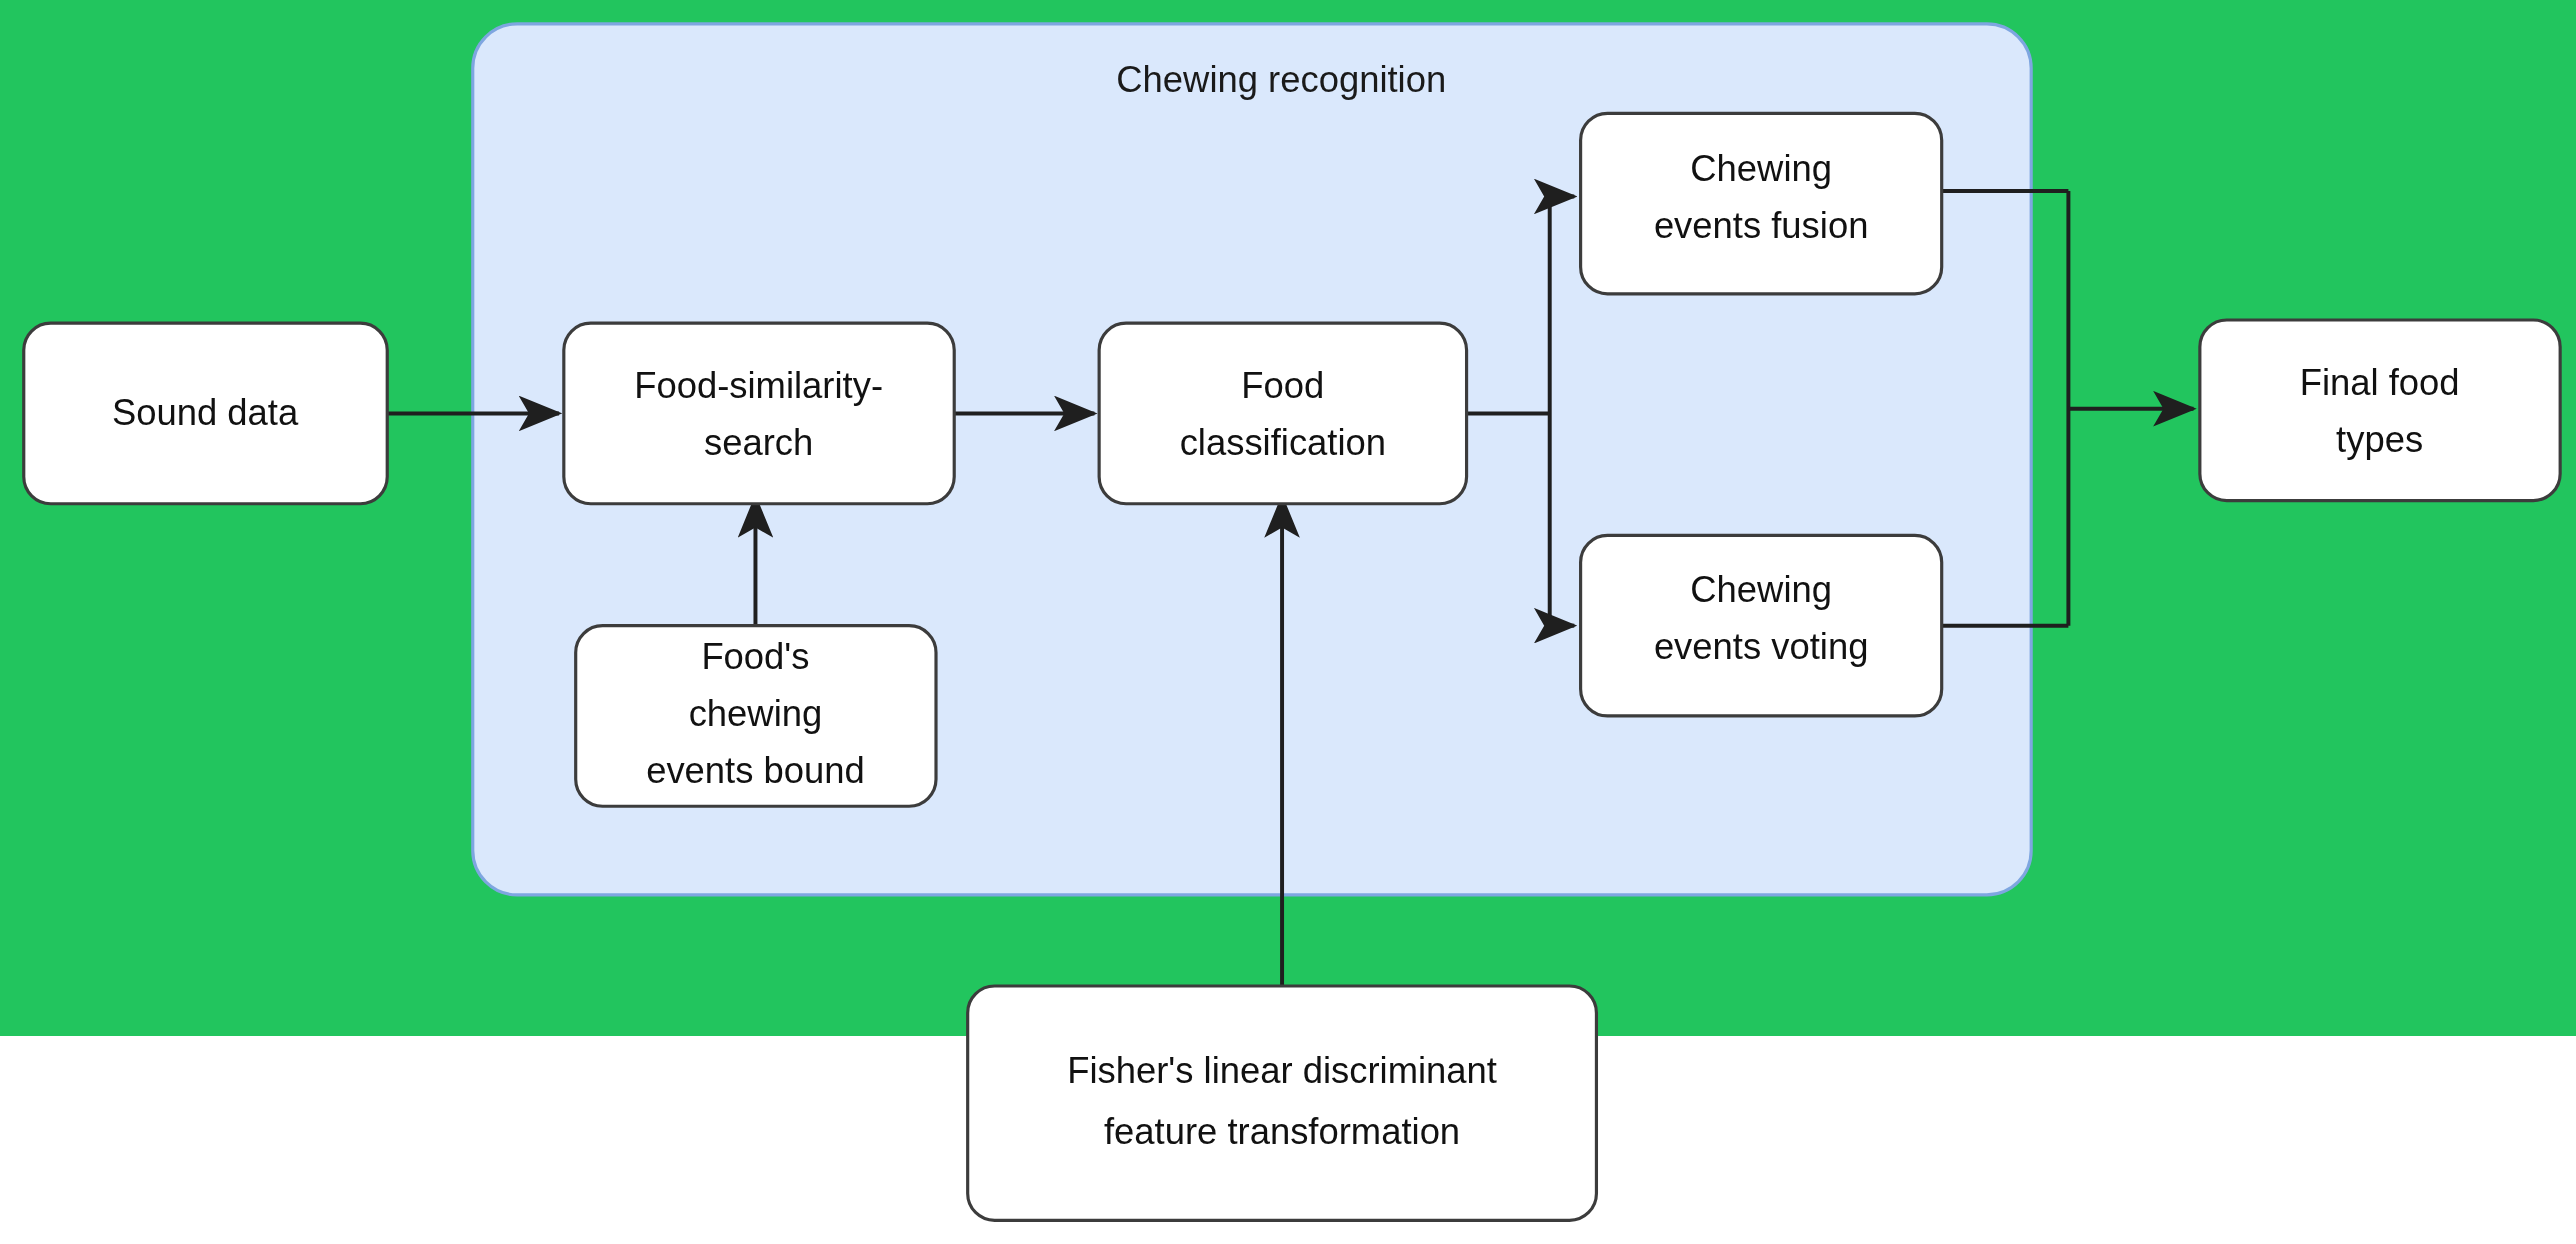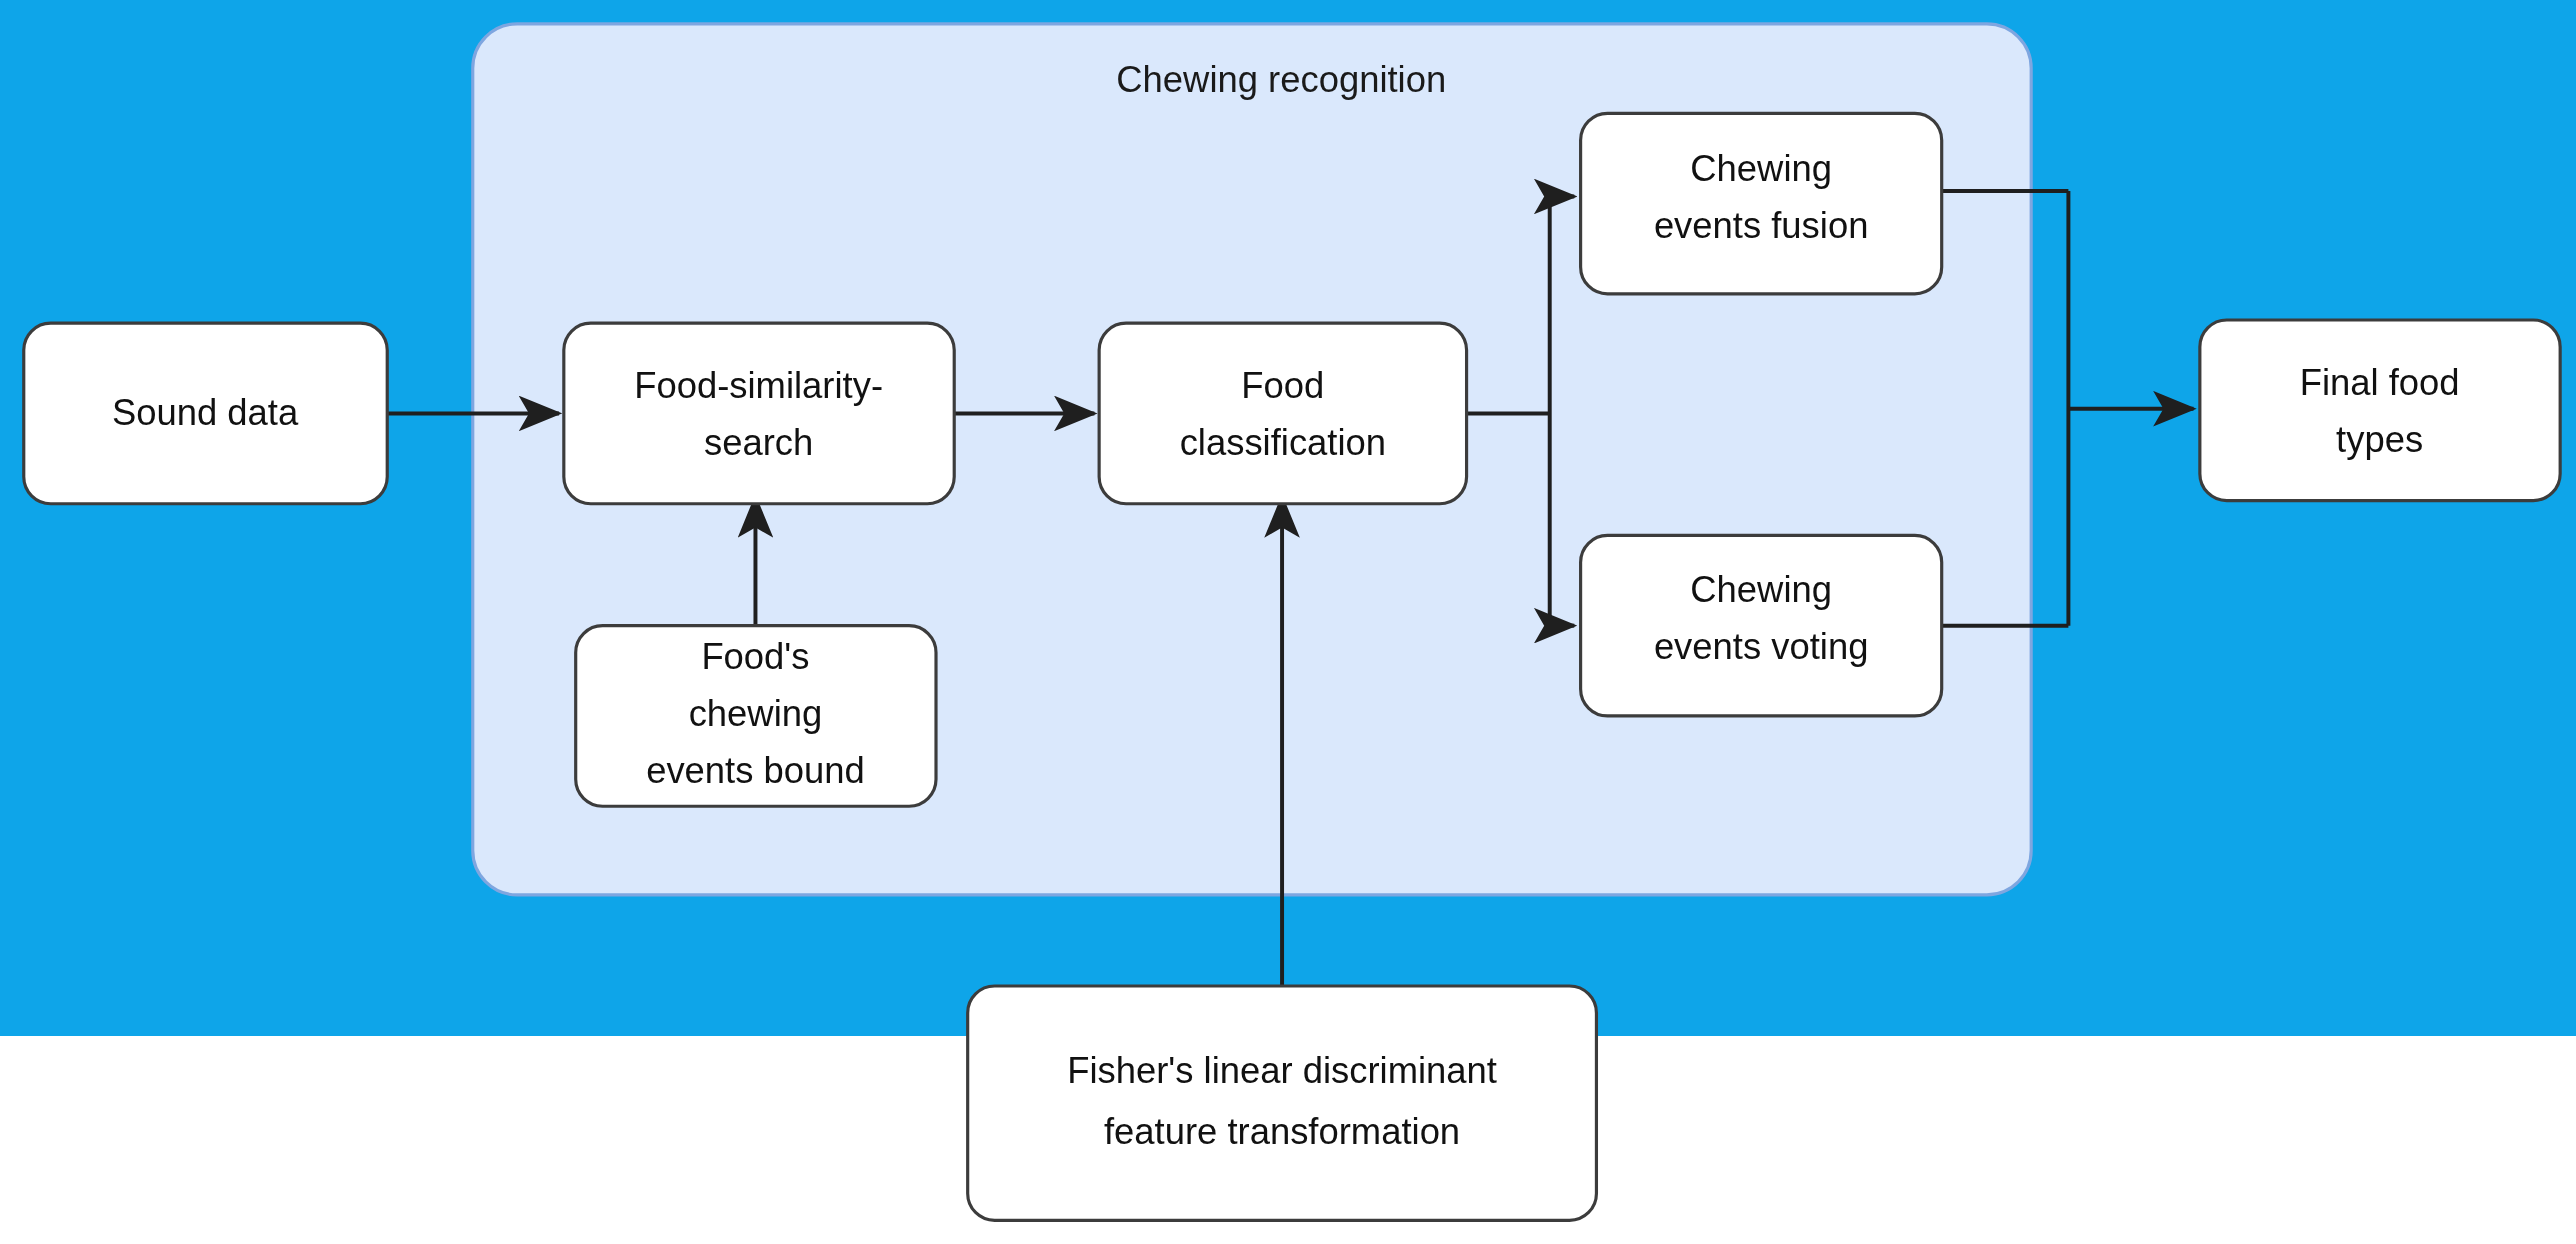--- a/index.html
+++ b/index.html
@@ -11,21 +11,21 @@
   body {
     font-family: "Liberation Sans", sans-serif;
     width: 2576px;
     height: 1245px;
     overflow: hidden;
   }
   #diagram-root {
     position: relative;
     width: 2576px;
     height: 1036px;
-    background: #0ea5e9;
+    background: #22c55e;
   }
   #diagram-svg {
     position: absolute;
     top: 0;
     left: 0;
     width: 2576px;
     height: 1245px;
     display: block;
   }
   .group-title {

